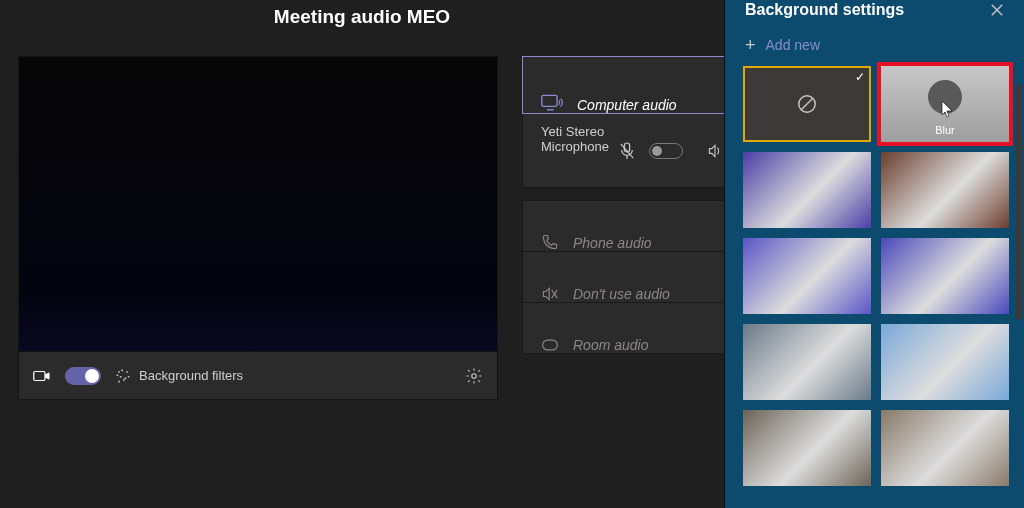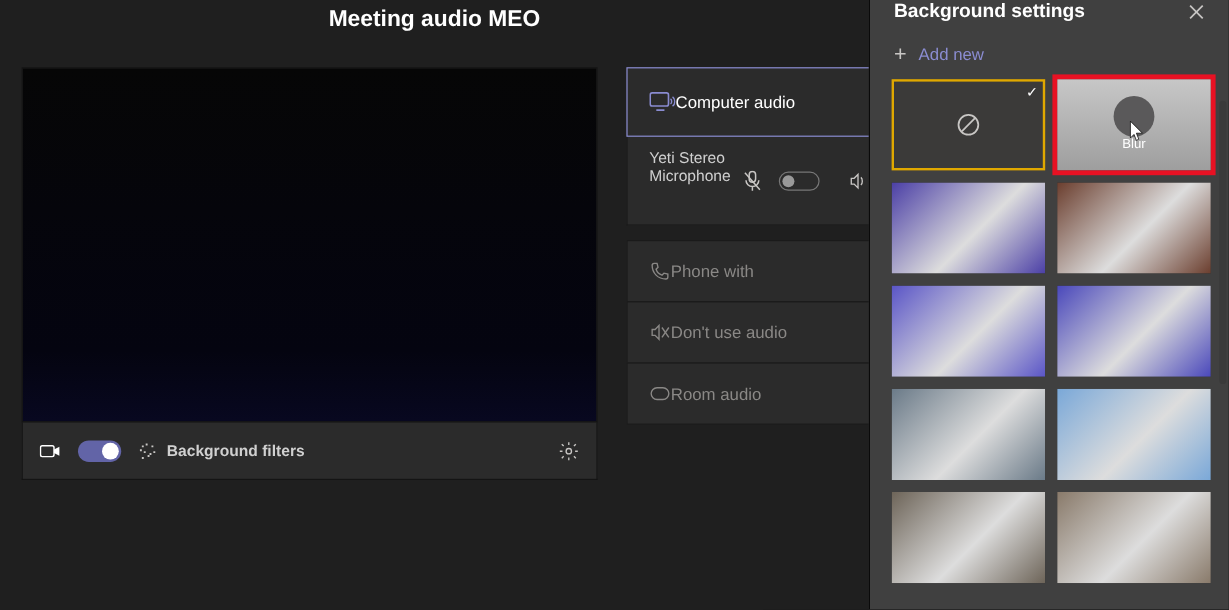--- a/index.html
+++ b/index.html
@@ -1,52 +1,52 @@
 <!DOCTYPE html>
 <html><head>
 <meta charset="utf-8">
 <style>
   html,body{margin:0;padding:0;width:1024px;height:508px;background:#1f1f1f;font-family:"Segoe UI",Arial,sans-serif;color:#c8c6c4;overflow:hidden;}
   *{box-sizing:border-box;}
   .root{display:flex;width:100%;height:100%;}
   .left{width:724px;height:100%;position:relative;}
-  .right{width:300px;height:100%;background:#404040;border-left:1px solid #0a0a0a;position:relative;}
+  .right{width:300px;height:100%;background:#0c4a6e;border-left:1px solid #0a0a0a;position:relative;}
   .settings-prompt{text-align:center;margin-top:36px;font-size:14px;color:#c8c6c4;}
   .meeting-title{text-align:center;font-size:19px;font-weight:700;color:#fff;margin-top:6px;}
   .content-row{display:flex;gap:24px;margin-top:28px;padding:0 18px 0 18px;}
   .video-col{flex:0 0 480px;display:flex;flex-direction:column;}
   .video-preview{width:480px;height:296px;background:linear-gradient(180deg,#060606 0%,#040410 80%,#080820 100%);position:relative;border:1px solid #141414;}
   .video-toolbar{width:480px;height:48px;background:#2b2b2b;display:flex;align-items:center;gap:14px;padding:0 14px;border:1px solid #141414;border-top:none;}
   .pill{width:36px;height:18px;border-radius:9px;background:#6264a7;position:relative;}
   .pill .knob{width:14px;height:14px;border-radius:50%;background:#fff;position:absolute;top:2px;right:2px;}
-  .bg-filters{display:flex;align-items:center;gap:8px;font-size:13px;color:#d0d0d0;flex:1;font-weight:bold;}
+  .bg-filters{display:flex;align-items:center;gap:8px;font-size:13px;color:#d0d0d0;flex:1;}
   .gear{margin-left:auto;}
   .icon{display:inline-flex;align-items:center;justify-content:center;}
   svg{display:block;}
   .audio-col{flex:1;display:flex;flex-direction:column;gap:0;}
-  .audio-option{height:52px;background:#2b2b2b;border:1px solid #1a1a1a;display:flex;align-items:center;gap:0;padding:0 18px;font-size:14px;color:#c8c6c4;}
+  .audio-option{height:52px;background:#2b2b2b;border:1px solid #1a1a1a;display:flex;align-items:flex-end;gap:14px;padding:0 18px;font-size:14px;color:#c8c6c4;font-style:italic;}
   .audio-option+.audio-option{margin-top:-1px;}
   .audio-option.selected{border:1px solid #8a8cd1;position:relative;height:58px;}
   .mic-area{height:74px;background:#2b2b2b;border:1px solid #1a1a1a;border-top:none;display:flex;flex-direction:row;justify-content:center;gap:10px;padding:10px 18px;}
   .mic-label{font-size:13px;color:#d0d0d0;}
   .mic-row{display:flex;align-items:center;gap:14px;}
   .mic-toggle{width:34px;height:16px;border-radius:8px;border:1px solid #777;position:relative;}
   .mic-toggle .knob{width:10px;height:10px;border-radius:50%;background:#999;position:absolute;top:2px;left:2px;}
   .vol-line{flex:1;height:2px;background:#6264a7;position:relative;}
   
   .panel-header{height:20px;padding:0 20px;display:flex;align-items:center;justify-content:space-between;font-size:16px;font-weight:600;color:#fff;overflow:hidden;}
   .add-new{display:flex;align-items:center;gap:10px;color:#8a8cd1;font-size:14px;padding:16px 20px 12px 20px;}
   .plus{font-size:18px;line-height:1;color:#c8c6c4;font-weight:300;}
   .bg-grid{display:grid;grid-template-columns:repeat(2,128px);gap:10px;padding:0 18px 10px 18px;}
   .bg-tile{height:76px;background:#333;position:relative;display:flex;align-items:center;justify-content:center;overflow:hidden;cursor:pointer;}
   .bg-tile.none{background:#3b3a39;}
   .bg-tile.selected{outline:2px solid #e0a800;outline-offset:-2px;}
   .bg-tile.highlight{outline:4px solid #e81123;outline-offset:0;}
   .check{position:absolute;top:4px;right:6px;color:#fff;font-size:12px;}
-  .blur-label{position:absolute;bottom:16px;color:#fff;font-size:11px;}
+  .blur-label{position:absolute;bottom:6px;color:#fff;font-size:11px;}
   .avatar{width:34px;height:34px;border-radius:50%;background:#5a595a;position:absolute;top:14px;}
   .fake-bg{position:absolute;inset:0;}
   .cursor{position:absolute;top:34px;left:60px;font-size:14px;color:#fff;pointer-events:none;}
   .scroll-hint{position:absolute;right:2px;top:84px;width:6px;height:236px;background:#3a3a3a;border-radius:3px;}
   .disabled-text{color:#8a8886;}
 </style>
 </head>
 <body>
 
 <div class="root">
@@ -118,21 +118,21 @@
             <div class="vol-line"></div>
           </div>
         </div>
         <div style="height:12px"></div>
         <div class="audio-option">
           <span class="icon">
             <svg width="18" height="18" viewBox="0 0 22 22" fill="none">
                 <path d="M5 3c-1 0-2 1-2 2 0 8 6 14 14 14 1 0 2-1 2-2v-3l-4-1-2 2c-3-1-5-3-6-6l2-2-1-4H5z" stroke="#8a8886" stroke-width="1.4"></path>
               </svg>
           </span>
-          <span class="disabled-text">Phone with</span>
+          <span class="disabled-text">Phone audio</span>
         </div>
         <div class="audio-option">
           <span class="icon">
             <svg width="18" height="16" viewBox="0 0 22 18" fill="none">
                 <path d="M3 6h3l4-4v14l-4-4H3z" stroke="#8a8886" stroke-width="1.4"></path>
                 <line x1="13" y1="4" x2="20" y2="14" stroke="#8a8886" stroke-width="1.4"></line>
                 <line x1="20" y1="4" x2="13" y2="14" stroke="#8a8886" stroke-width="1.4"></line>
               </svg>
           </span>
           <span class="disabled-text">Don't use audio</span>

